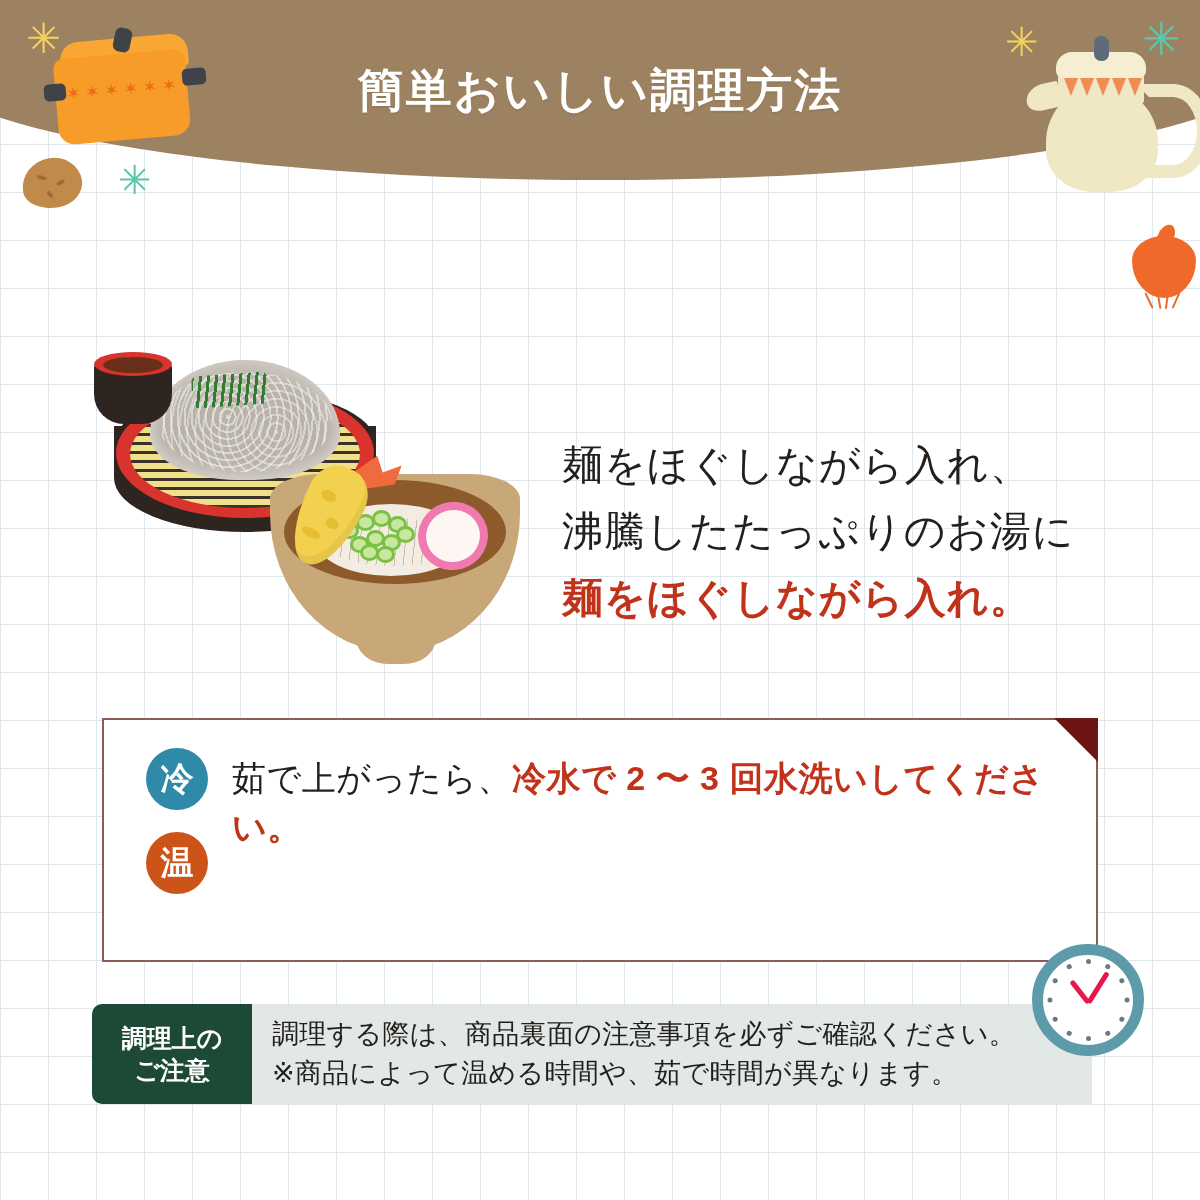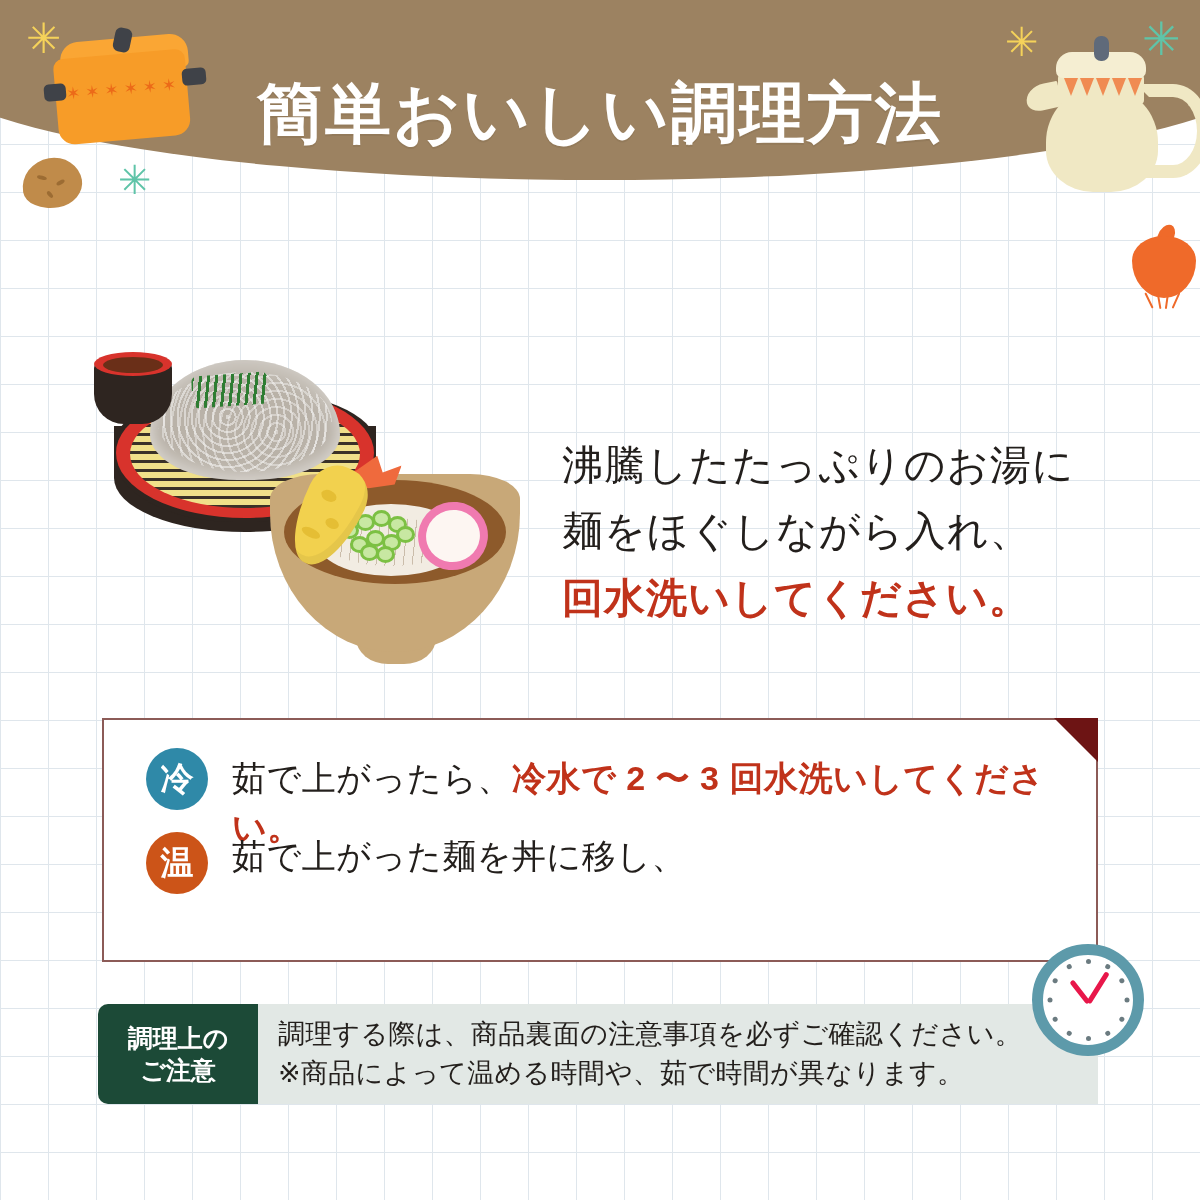--- a/index.html
+++ b/index.html
@@ -45,21 +45,21 @@
     background: #9c8261;
     border-radius: 0 0 50% 50% / 0 0 28% 28%;
   }
   .banner-title {
     position: absolute;
     left: 0;
     top: 36px;
     width: 1200px;
     text-align: center;
     color: #ffffff;
-    font-size: 66px;
+    font-size: 46px;
     line-height: 1;
     font-weight: bold;
     letter-spacing: 2px;
     z-index: 6;
     text-shadow: 0 2px 0 rgba(120,98,70,.25);
   }
 
   
   .deco { position: absolute; }
 
@@ -356,21 +356,21 @@
     transform-origin: 2.5px 41px;
   }
   .clock .hand {
     position: absolute; background: #e8174a; border-radius: 3px;
     transform-origin: 50% 100%;
   }
   .clock .hand.hour { left: 43px; top: 20px; width: 5px; height: 28px; transform: rotate(-38deg);}
   .clock .hand.min  { left: 43px; top: 12px; width: 5px; height: 36px; transform: rotate(32deg);}
 
   
-  .footer { position: absolute; left: 98px; top: 1004px; width: 1000px; height: 100px; z-index: 5; display: flex; }
+  .footer { position: absolute; left: 92px; top: 1004px; width: 1000px; height: 100px; z-index: 5; display: flex; }
   .footer-label {
     width: 160px; height: 100px; background: #1c4a37;
     border-radius: 10px 0 0 10px;
     display: flex; flex-direction: column; align-items: center; justify-content: center;
     color: #ffffff; font-size: 25px; font-weight: bold; line-height: 1.3;
     flex: 0 0 auto;
   }
   .footer-note {
     flex: 1 1 auto; background: #e2e8e5; height: 100px;
     display: flex; flex-direction: column; justify-content: center;
@@ -471,39 +471,38 @@
       <div class="shrimp-tail"></div>
       <div class="tempura">
           <i></i>
           <i></i>
           <i></i>
         </div>
     </div>
   </div>
 
   <div class="main-text">
+    <div>麺をほぐしながら入れ、</div>
     <div>沸騰したたっぷりのお湯に</div>
-    <div>麺をほぐしながら入れ、</div>
-    <div class="hl">回水洗いしてください。</div>
+    <div class="hl">麺をほぐしながら入れ。</div>
   </div>
 
   <div class="inst-box">
     <div class="corner-fold"></div>
 
     <div class="inst-row r1">
       <div class="ibadge cold">冷</div>
       <div class="inst-text">
         <span>茹で上がったら、</span><span class="hl">冷水で 2 〜 3 回水洗いしてください。</span>
       </div>
     </div>
 
     <div class="inst-row r2">
       <div class="ibadge hot">温</div>
       <div class="inst-text">
-        <div>茹で上がった麺を丼に移し、</div>
       </div>
     </div>
   </div>
 
   <div class="clock">
     <div class="dot" style="transform:rotate(0deg);"></div>
     <div class="dot" style="transform:rotate(30deg);"></div>
     <div class="dot" style="transform:rotate(60deg);"></div>
     <div class="dot" style="transform:rotate(90deg);"></div>
     <div class="dot" style="transform:rotate(120deg);"></div>

